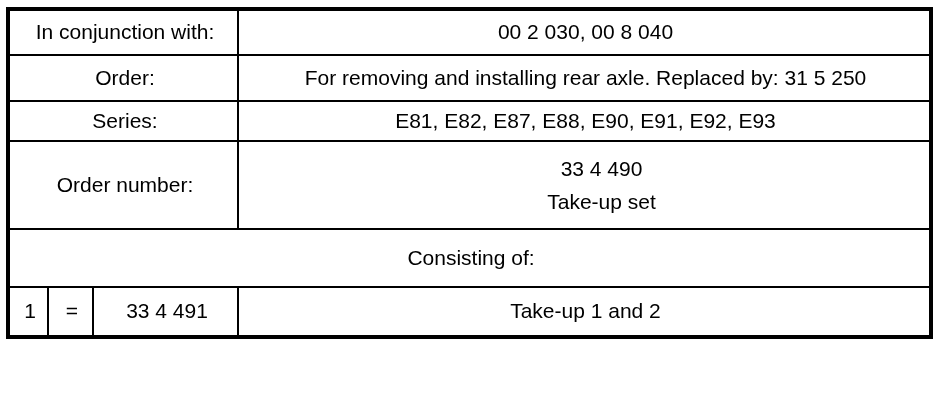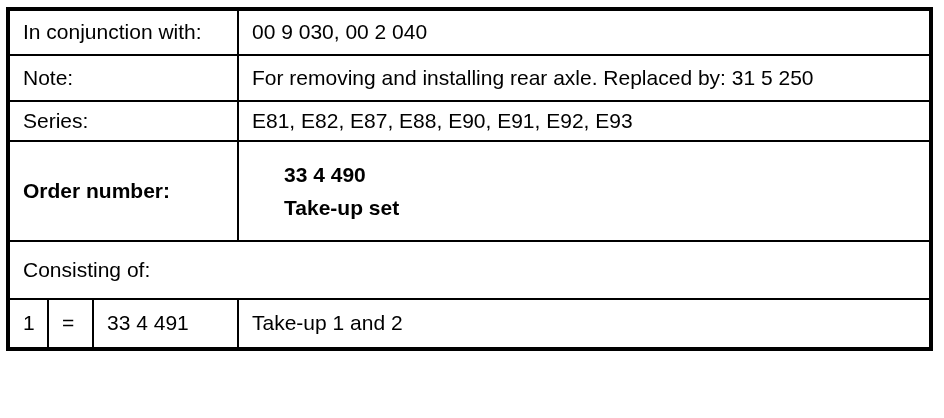--- a/index.html
+++ b/index.html
@@ -23,47 +23,48 @@
     border: 4px solid #000000;
   }
   table.doc-table td {
     border: 2px solid #000000;
     font-size: 21px;
     line-height: 1.25;
     padding: 4px 10px 4px 13px;
     vertical-align: middle;
     white-space: nowrap;
     overflow: hidden;
+    text-align: center;
   }
   tr.r-single   { height: 46px; }
   tr.r-series   { height: 40px; }
-  tr.r-order    { height: 100px; font-weight: bold; }
+  tr.r-order    { height: 88px; }
   tr.r-section  { height: 58px; }
   tr.r-item     { height: 50px; }
   td.order-value div { line-height: 33px; margin-left: 32px; }
 </style>
 </head>
 <body>
 
 <table class="doc-table">
   <colgroup>
     <col style="width:40px">
     <col style="width:45px">
     <col style="width:145px">
     <col style="width:693px">
   </colgroup>
 
   <tbody>
       <tr class="r-single">
     <td colspan="3">In conjunction with:</td>
-    <td>00 9 030, 00 2 040</td>
+    <td>00 2 030, 00 8 040</td>
   </tr>
 
   <tr class="r-single">
-    <td colspan="3">Note:</td>
+    <td colspan="3">Order:</td>
     <td>For removing and installing rear axle. Replaced by: 31 5 250</td>
   </tr>
 
   <tr class="r-series">
     <td colspan="3">Series:</td>
     <td>E81, E82, E87, E88, E90, E91, E92, E93</td>
   </tr>
 
 
   <tr class="r-order">

